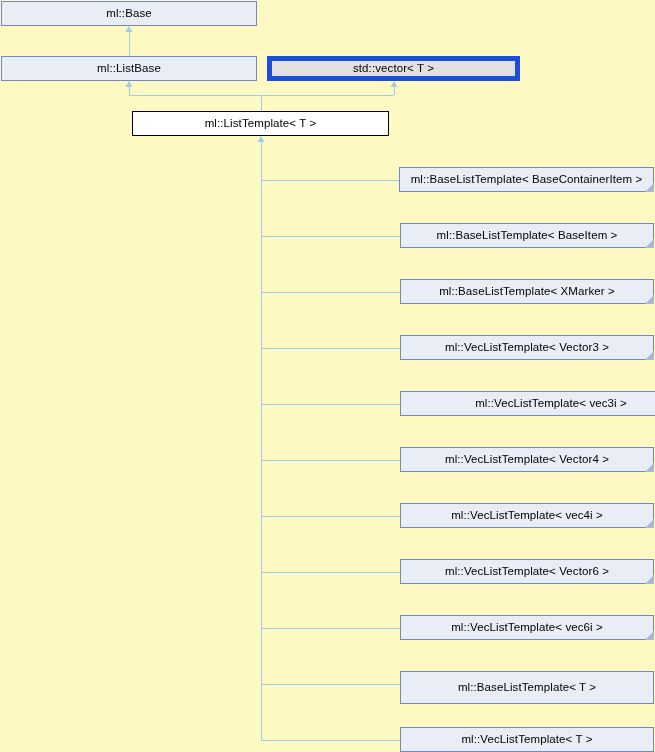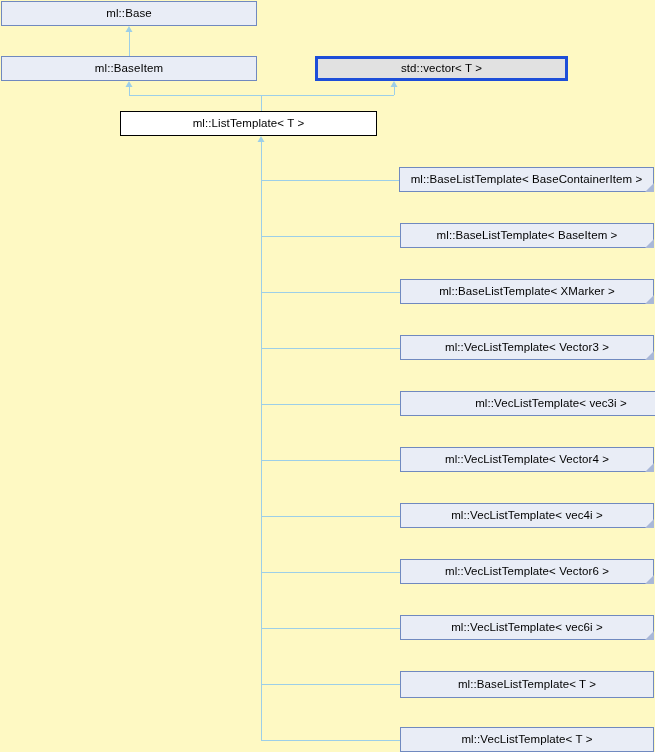--- a/index.html
+++ b/index.html
@@ -40,22 +40,21 @@
   .node-blue {
     background: #e9edf6;
     border: 1px solid #7089bf;
   }
   .node-white {
     background: #ffffff;
     border: 1px solid #000000;
   }
   .node-gray {
     background: #e1e1e1;
-    border: 3px solid #1d4ed8;
-    margin-left: 48px;
+    border: 5px solid #1d4ed8;
   }
   .node .label {
     padding: 0 4px;
     overflow: hidden;
     text-overflow: clip;
   }
   
   .folded::after {
     content: "";
     position: absolute;
@@ -92,26 +91,26 @@
       <line x1="261" y1="572" x2="400" y2="572" stroke="#9dcfe8" stroke-width="1" shape-rendering="crispEdges"></line>
       <line x1="261" y1="628" x2="400" y2="628" stroke="#9dcfe8" stroke-width="1" shape-rendering="crispEdges"></line>
       <line x1="261" y1="684" x2="400" y2="684" stroke="#9dcfe8" stroke-width="1" shape-rendering="crispEdges"></line>
       <line x1="261" y1="740" x2="400" y2="740" stroke="#9dcfe8" stroke-width="1" shape-rendering="crispEdges"></line>
     </svg>
   <div id="nodes">
       <div class="node node-blue" style="left: 1px; top: 1px; width: 256px; height: 25px;">
         <span class="label">ml::Base</span>
       </div>
       <div class="node node-blue" style="left: 1px; top: 56px; width: 256px; height: 25px;">
-        <span class="label">ml::BaseItem</span>
+        <span class="label">ml::ListBase</span>
       </div>
       <div class="node node-gray" style="left: 267px; top: 56px; width: 253px; height: 25px;">
         <span class="label">std::vector&lt; T &gt;</span>
       </div>
-      <div class="node node-white" style="left: 120px; top: 111px; width: 257px; height: 25px;">
+      <div class="node node-white" style="left: 132px; top: 111px; width: 257px; height: 25px;">
         <span class="label">ml::ListTemplate&lt; T &gt;</span>
       </div>
       <div class="node node-blue folded" style="left: 399px; top: 167px; width: 255px; height: 25px; justify-content: center;">
         <span class="label">ml::BaseListTemplate&lt; BaseContainerItem &gt;</span>
       </div>
       <div class="node node-blue folded" style="left: 400px; top: 223px; width: 254px; height: 25px;">
         <span class="label">ml::BaseListTemplate&lt; BaseItem &gt;</span>
       </div>
       <div class="node node-blue folded" style="left: 400px; top: 279px; width: 254px; height: 25px;">
         <span class="label">ml::BaseListTemplate&lt; XMarker &gt;</span>
@@ -127,20 +126,20 @@
       </div>
       <div class="node node-blue folded" style="left: 400px; top: 503px; width: 254px; height: 25px;">
         <span class="label">ml::VecListTemplate&lt; vec4i &gt;</span>
       </div>
       <div class="node node-blue folded" style="left: 400px; top: 559px; width: 254px; height: 25px;">
         <span class="label">ml::VecListTemplate&lt; Vector6 &gt;</span>
       </div>
       <div class="node node-blue folded" style="left: 400px; top: 615px; width: 254px; height: 25px;">
         <span class="label">ml::VecListTemplate&lt; vec6i &gt;</span>
       </div>
-      <div class="node node-blue" style="left: 400px; top: 671px; width: 254px; height: 27px;">
+      <div class="node node-blue" style="left: 400px; top: 671px; width: 254px; height: 33px;">
         <span class="label">ml::BaseListTemplate&lt; T &gt;</span>
       </div>
       <div class="node node-blue" style="left: 400px; top: 727px; width: 254px; height: 25px;">
         <span class="label">ml::VecListTemplate&lt; T &gt;</span>
       </div>
     </div>
 </div>
 
 </body></html>

